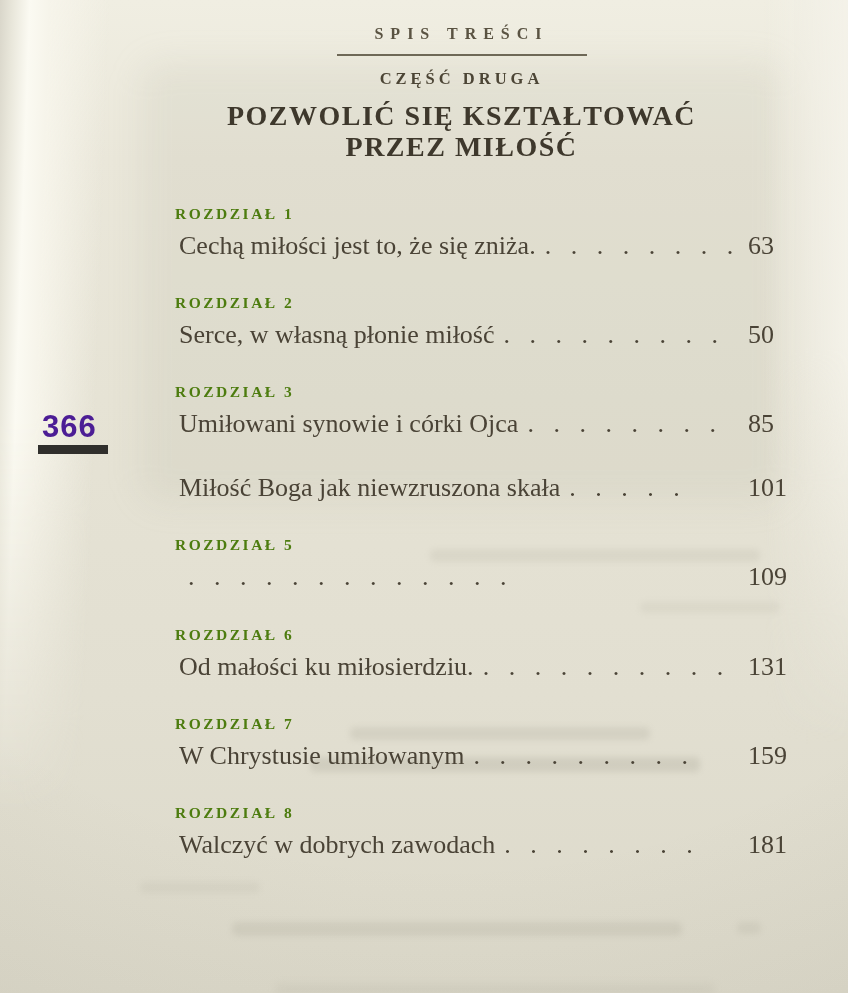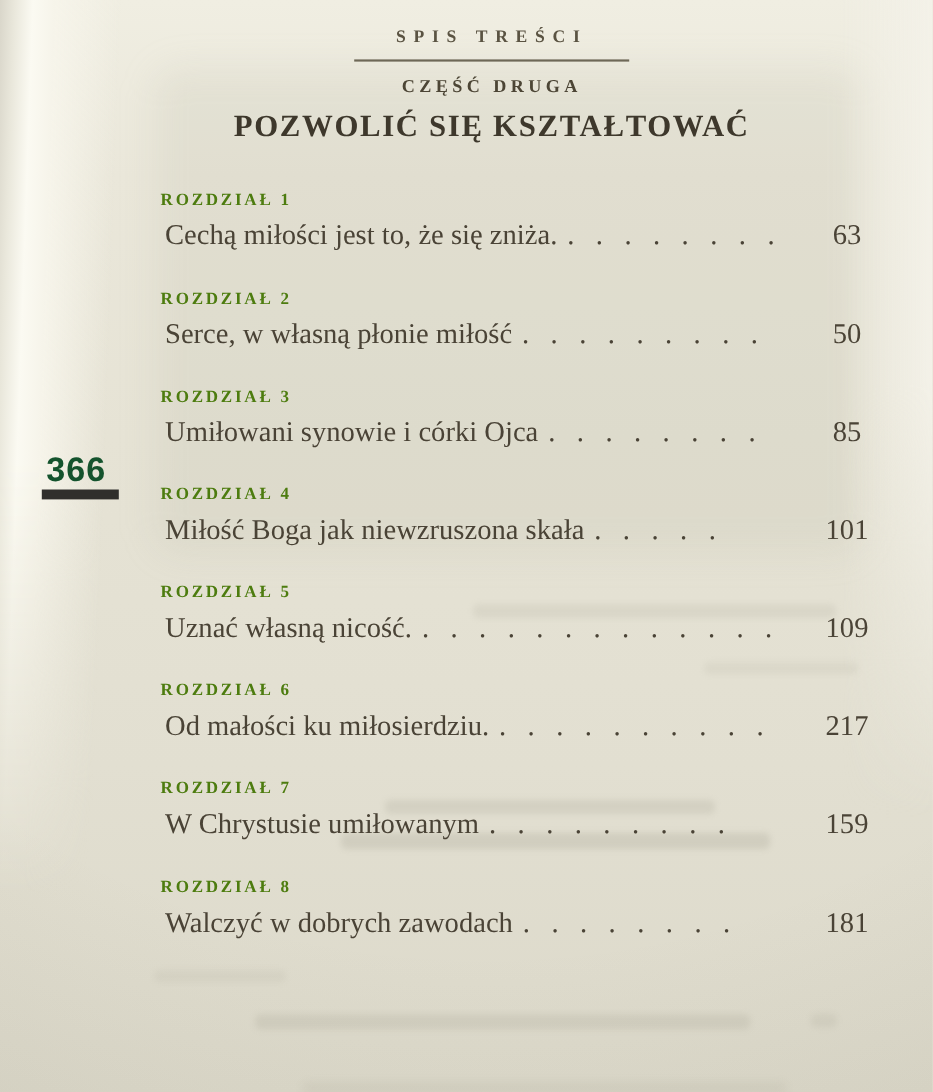--- a/index.html
+++ b/index.html
@@ -34,40 +34,40 @@
     position: absolute; right: 0; top: 0; width: 96px; height: 100%;
     background: linear-gradient(270deg, #f3f1e8 0%, rgba(243,241,232,0) 88%);
     -webkit-mask-image: linear-gradient(to bottom, #000 0%, #000 35%, transparent 75%);
             mask-image: linear-gradient(to bottom, #000 0%, #000 35%, transparent 75%);
   }
 
   
   .ghost { position: absolute; background: #9f9c8c; filter: blur(3px); border-radius: 5px; }
 
   
-  .content { position: absolute; inset: 0; filter: blur(0.35px); color: #463f33; }
+  .content { position: absolute; inset: 0; filter: blur(0.35px); color: #463f33; padding-left: 29px; }
   .header-area { margin: 25px 0 0 46px; text-align: center; }
   .spis  { font-size: 16px; letter-spacing: 7px; font-weight: 700; color: #5a5342; }
   .rule  { width: 250px; height: 2px; background: #6e6857; margin: 11px auto 0; }
   .czesc { margin-top: 13px; font-size: 16.5px; letter-spacing: 4px; font-weight: 700; color: #4c4535; }
   .part-title { margin-top: 11px; font-size: 28px; letter-spacing: 1.5px; font-weight: 600; color: #3e382c; line-height: 1.12; text-align: center; }
 
   .toc { margin-top: 42px; padding-left: 128px; padding-right: 56px; }
   .entry { margin-bottom: 33px; }
   .chap { font-size: 15.5px; letter-spacing: 2.5px; font-weight: 600; color: #4d7c0f; margin-left: 18px; }
   .row  { display: flex; align-items: baseline; margin-left: 22px; margin-top: 7px; font-size: 26px; color: #4a4336; line-height: 1.2; }
   .title { white-space: nowrap; }
   .dots { flex: 1; overflow: hidden; white-space: nowrap; word-spacing: 13px; padding-left: 9px; }
-  .pnum { text-align: center; min-width: 44px; padding-left: 6px; }
+  .pnum { text-align: left; min-width: 44px; padding-left: 6px; }
 
   
   .margin-note {
     position: absolute; left: 42px; top: 411px;
     font-family: "Liberation Sans", "DejaVu Sans", sans-serif;
-    font-weight: 700; font-size: 31px; letter-spacing: 1px; color: #14532d; line-height: 1;
+    font-weight: 700; font-size: 31px; letter-spacing: 1px; color: #4c1d95; line-height: 1;
   }
   .margin-bar { width: 70px; height: 9px; background: #302f2c; margin: 3px 0 0 -4px; }
 </style>
 </head>
 <body>
 
 <div class="photo">
 
   <div class="bg-base"></div>
   <div class="band-mid"></div>
@@ -84,20 +84,21 @@
   <div class="ghost" style="left:737px; top:922px; width:24px; height:12px; opacity:.16;"></div>
   <div class="ghost" style="left:275px; top:984px; width:440px; height:10px; opacity:.14; filter:blur(4px);"></div>
 
   <div class="content">
 
     <div class="header-area">
       <div class="spis">SPIS TREŚCI</div>
       <div class="rule"></div>
       <div class="czesc">CZĘŚĆ DRUGA</div>
       <div class="part-title">POZWOLIĆ SIĘ KSZTAŁTOWAĆ</div>
+      <div class="part-title" style="margin-top:0;">PRZEZ MIŁOŚĆ</div>
     </div>
 
     <div class="toc">
 
       <div class="entry">
         <div class="chap">ROZDZIAŁ 1</div>
         <div class="row">
           <span class="title">Cechą miłości jest to, że się zniża.</span>
           <span class="dots">. . . . . . . .</span>
           <span class="pnum">63</span>
@@ -116,43 +117,41 @@
       <div class="entry">
         <div class="chap">ROZDZIAŁ 3</div>
         <div class="row">
           <span class="title">Umiłowani synowie i córki Ojca</span>
           <span class="dots">. . . . . . . .</span>
           <span class="pnum">85</span>
         </div>
       </div>
 
       <div class="entry">
-        <div class="chap">ROZDZIAŁ 4</div>
         <div class="row">
           <span class="title">Miłość Boga jak niewzruszona skała</span>
           <span class="dots">. . . . .</span>
           <span class="pnum">101</span>
         </div>
       </div>
 
       <div class="entry">
         <div class="chap">ROZDZIAŁ 5</div>
         <div class="row">
-          <span class="title">Uznać własną nicość.</span>
           <span class="dots">. . . . . . . . . . . . .</span>
           <span class="pnum">109</span>
         </div>
       </div>
 
       <div class="entry">
         <div class="chap">ROZDZIAŁ 6</div>
         <div class="row">
           <span class="title">Od małości ku miłosierdziu.</span>
           <span class="dots">. . . . . . . . . .</span>
-          <span class="pnum">217</span>
+          <span class="pnum">131</span>
         </div>
       </div>
 
       <div class="entry">
         <div class="chap">ROZDZIAŁ 7</div>
         <div class="row">
           <span class="title">W Chrystusie umiłowanym</span>
           <span class="dots">. . . . . . . . .</span>
           <span class="pnum">159</span>
         </div>

